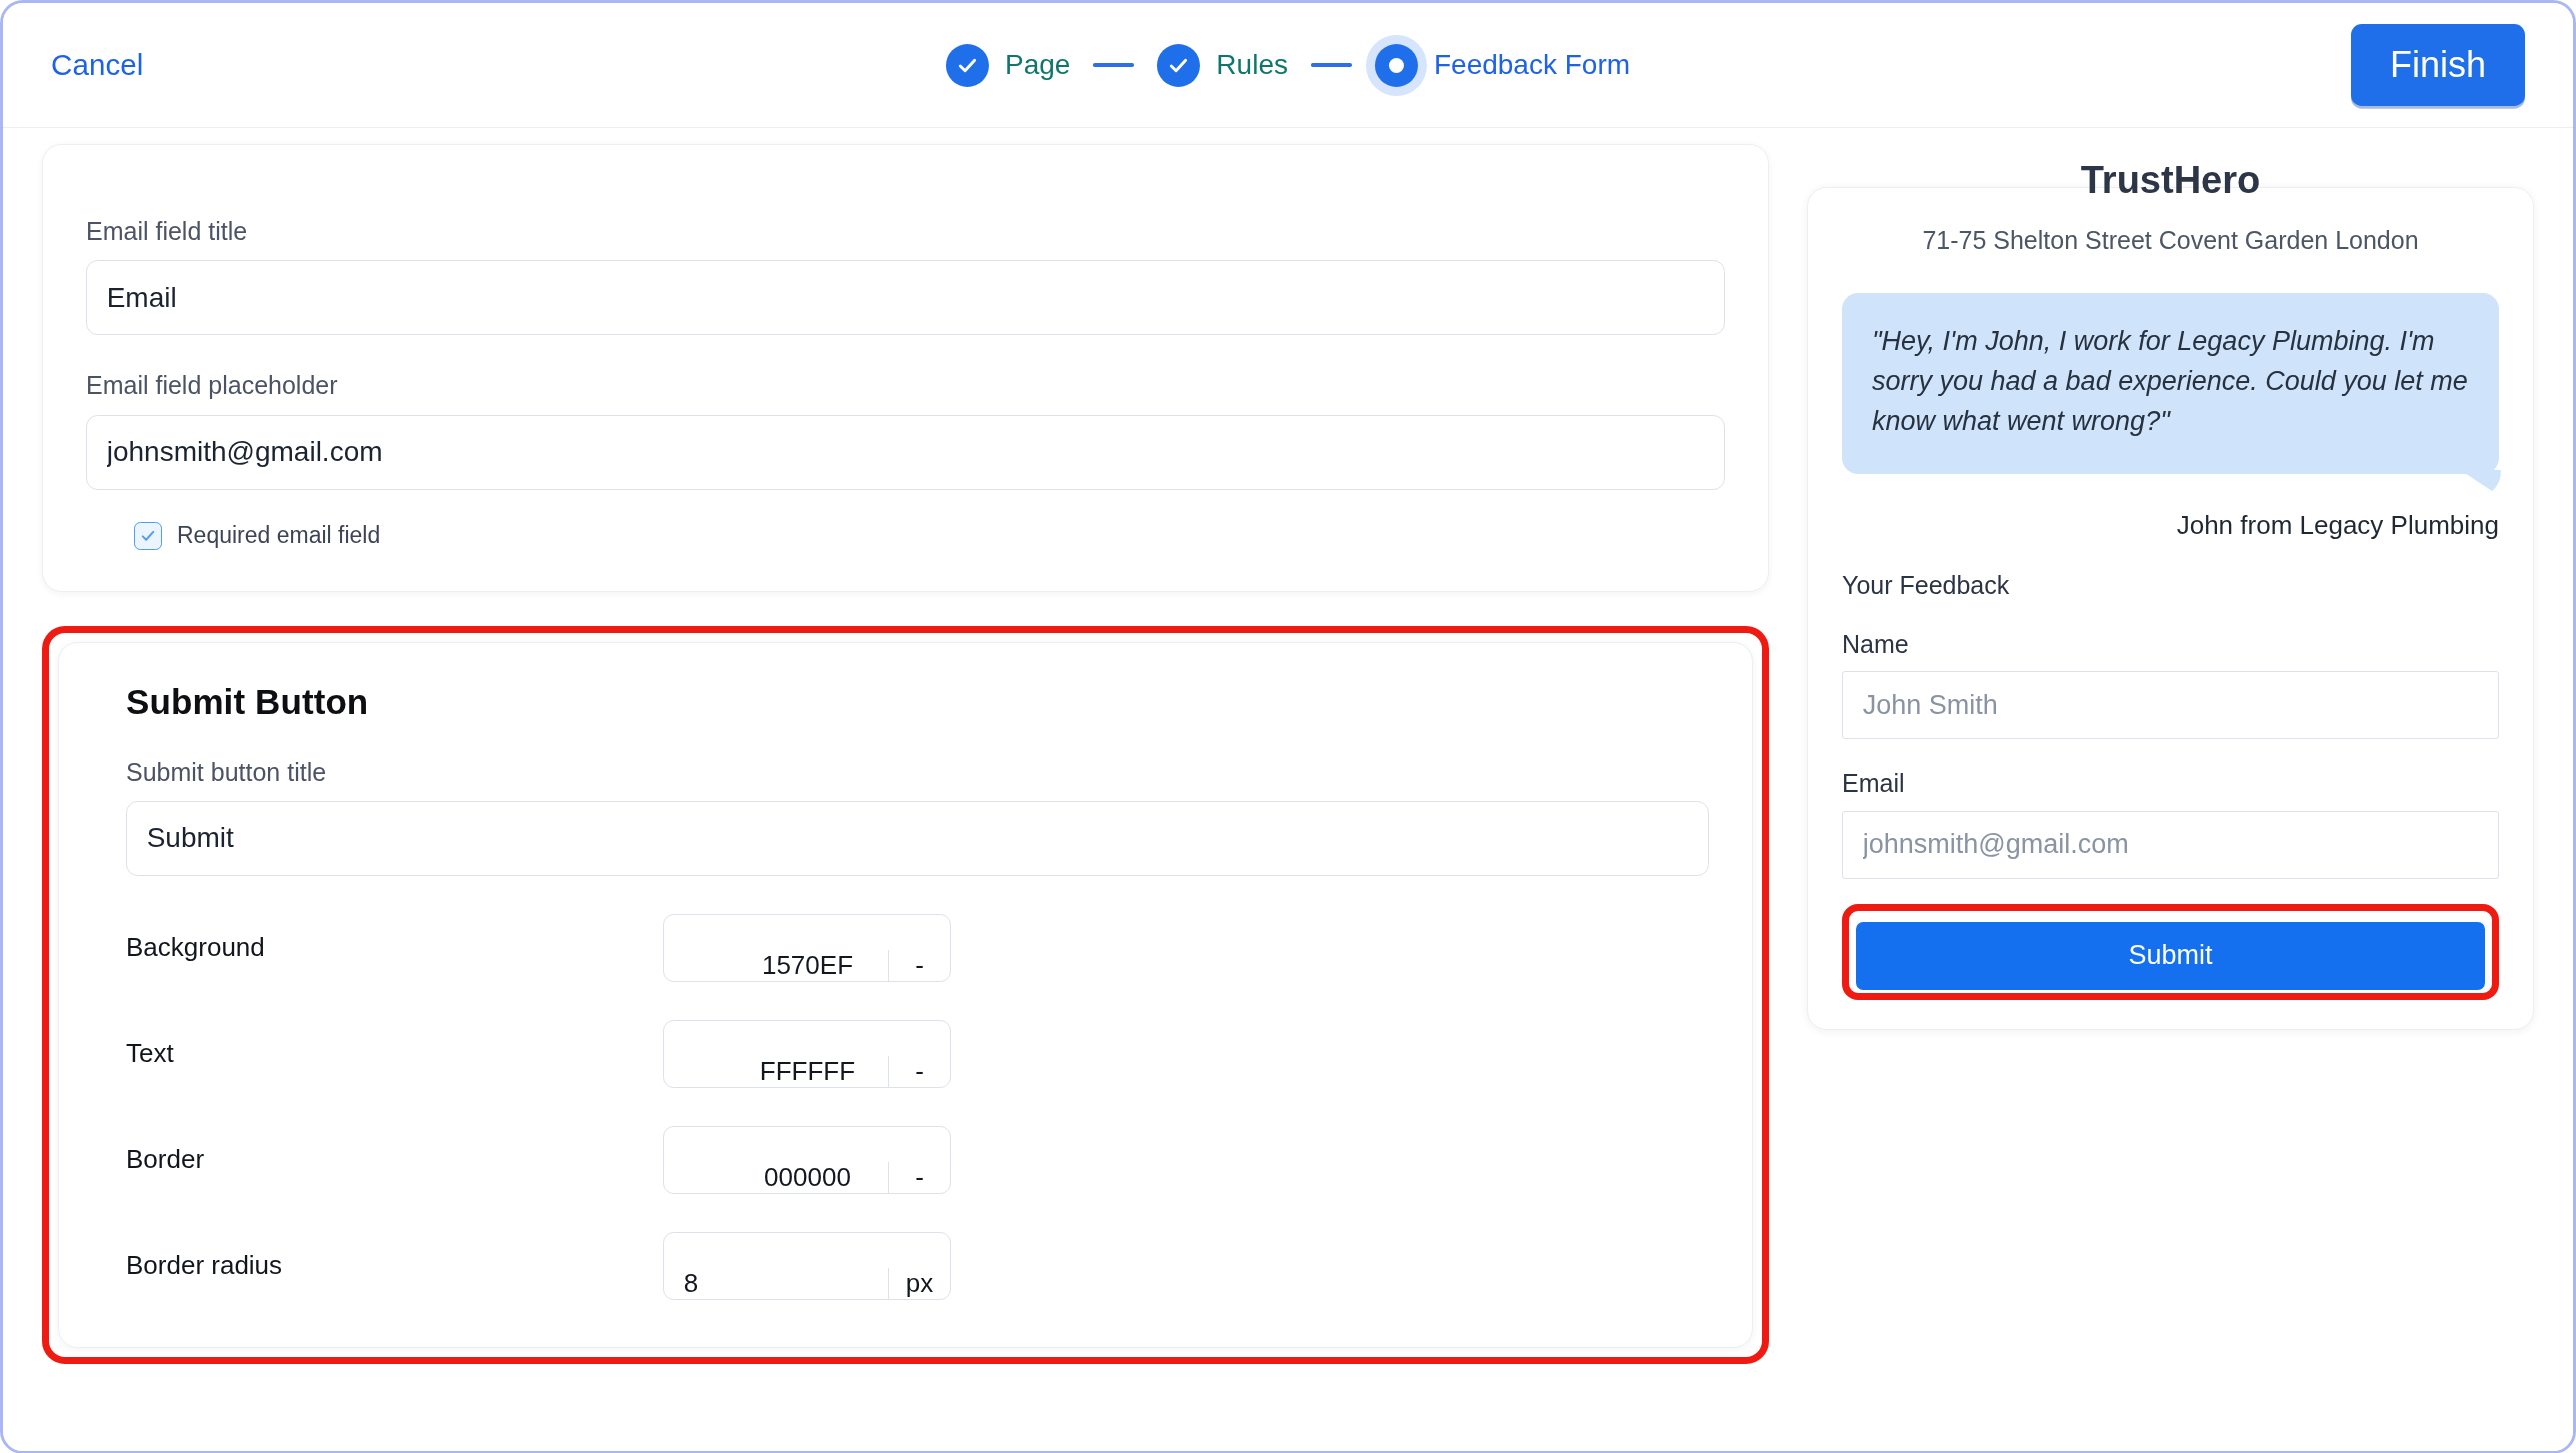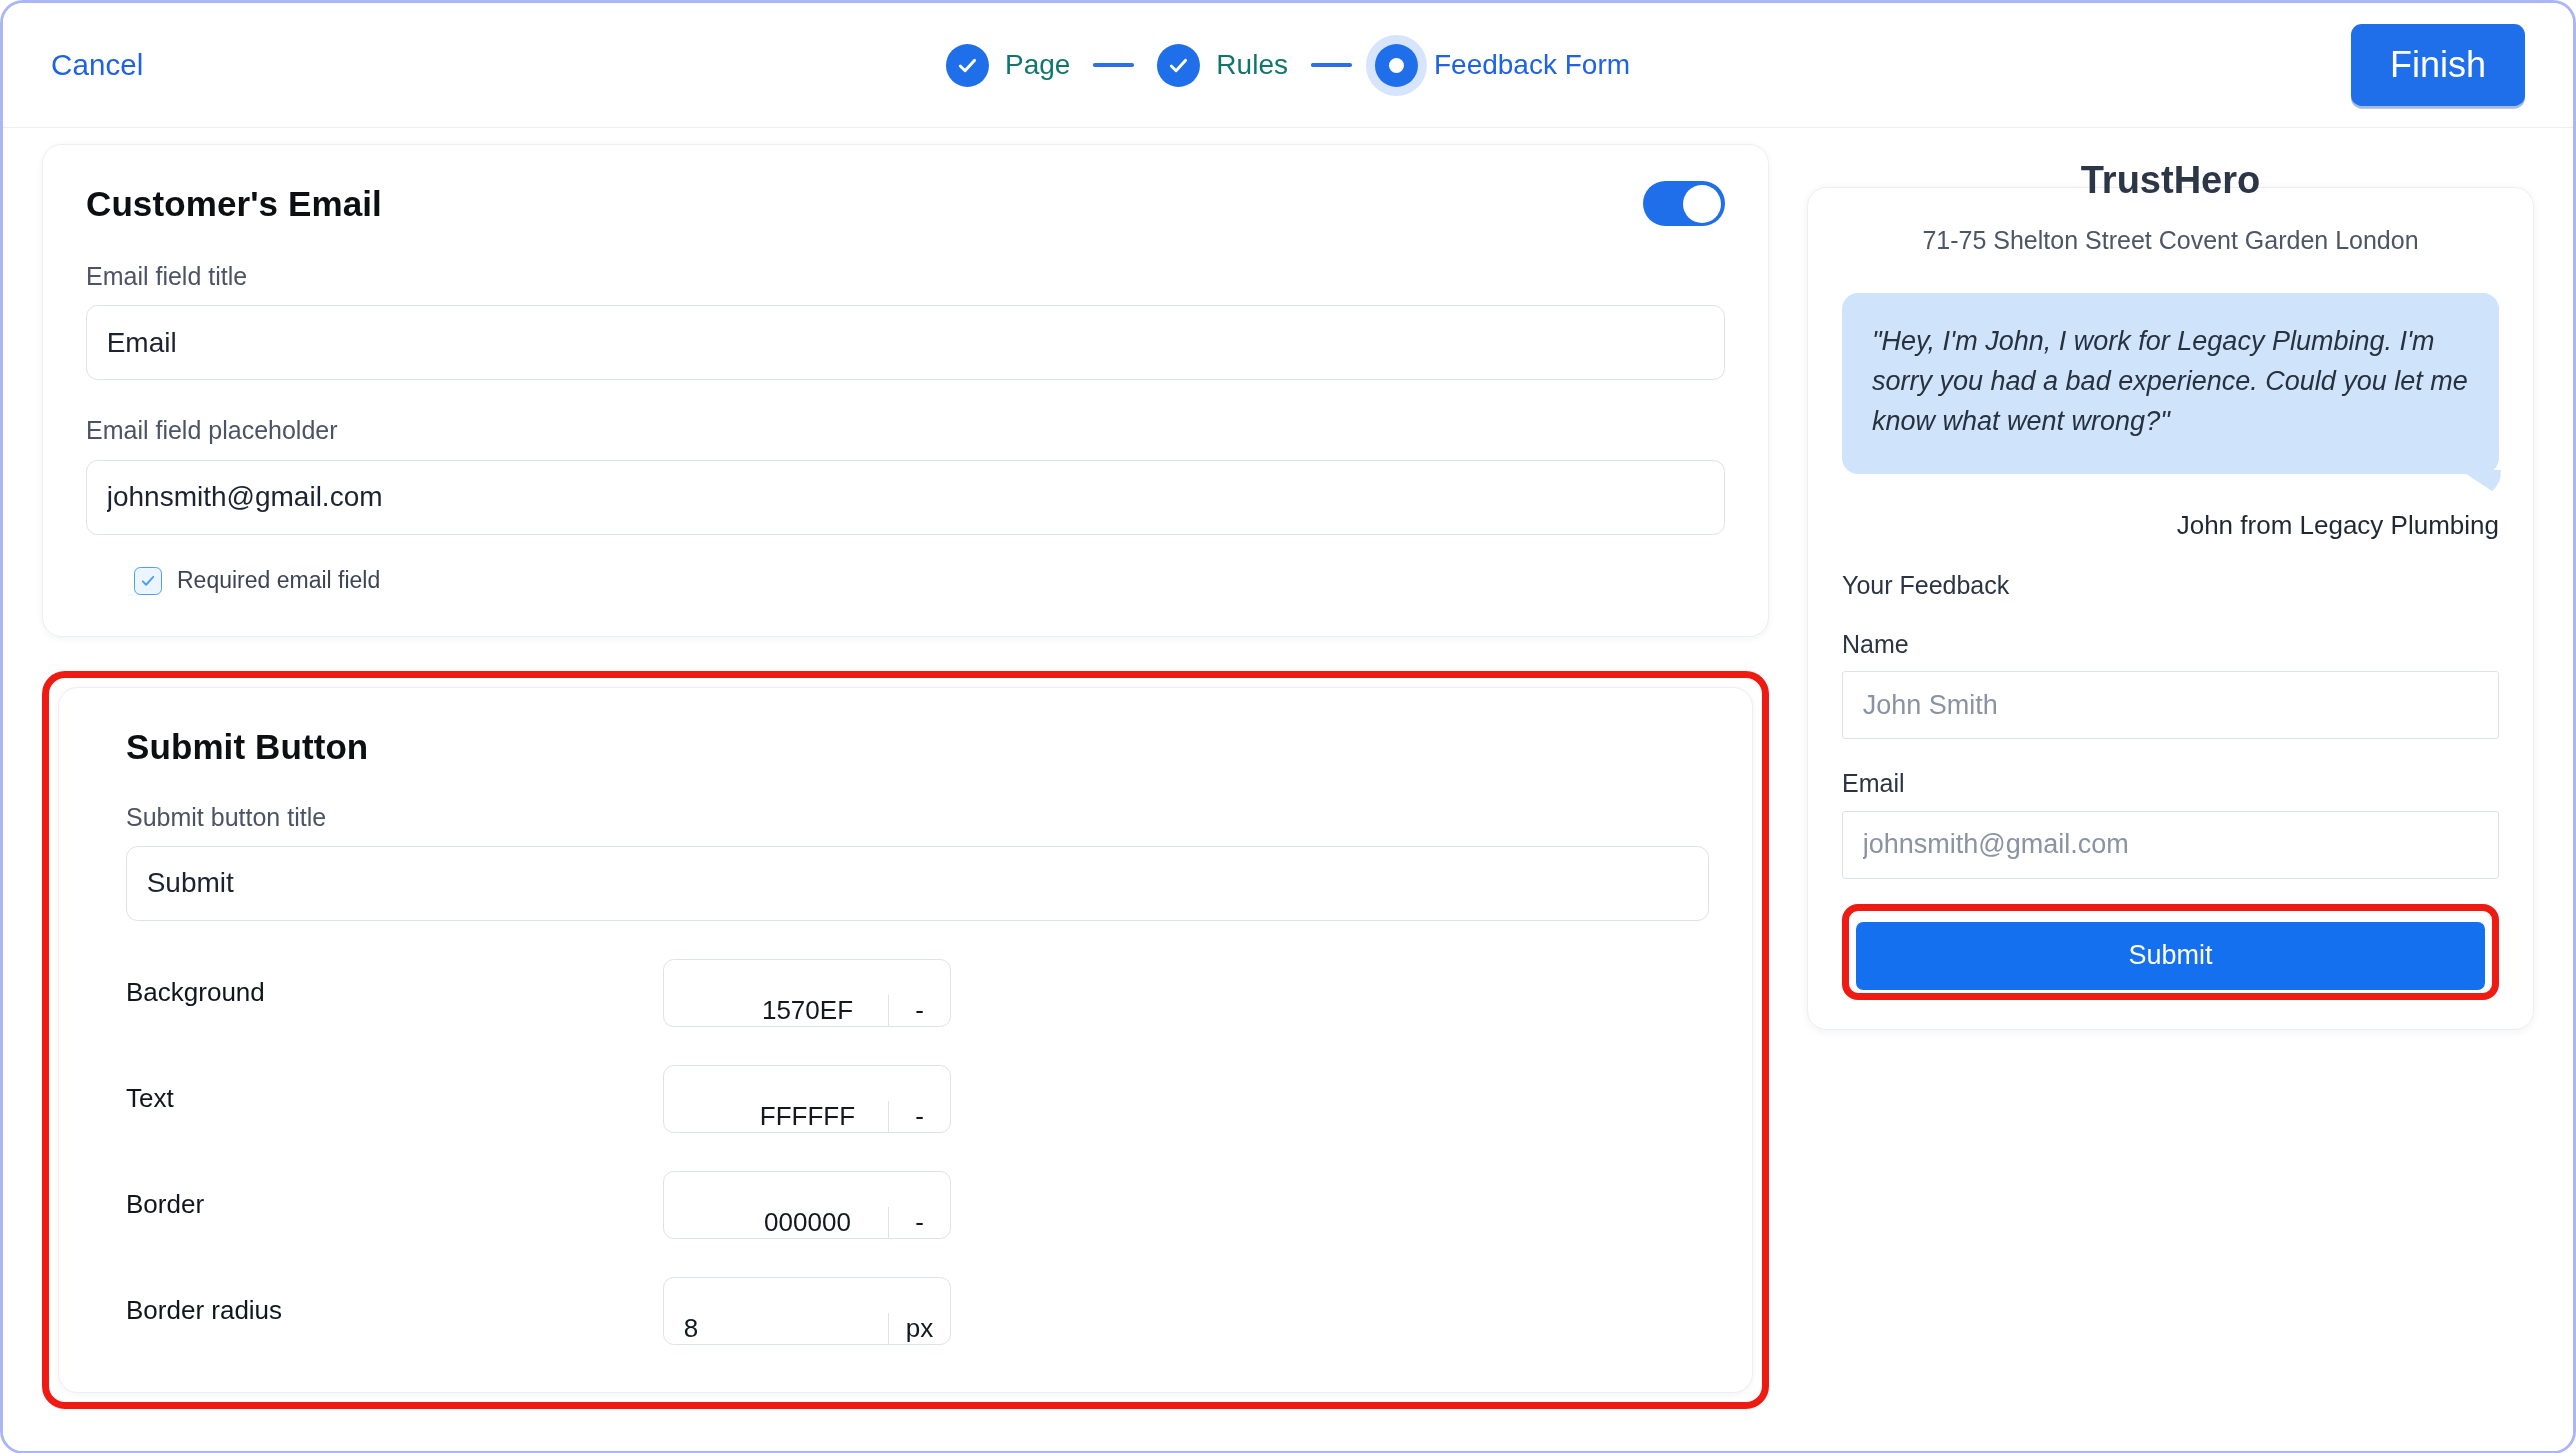--- a/index.html
+++ b/index.html
@@ -451,26 +451,20 @@
     </div>
 
     <button class="finish-btn">Finish</button>
   </div>
 
   <div class="body-area">
 
     <div class="left-col">
 
       <div class="card email-card">
-        <div class="card-head">
-          <div class="card-title">Customer's Email</div>
-          <div class="toggle">
-            <span class="knob"></span>
-          </div>
-        </div>
 
         <div class="field-block">
           <div class="field-label">Email field title</div>
           <input class="text-input" type="text" value="Email" style="">
         </div>
 
         <div class="field-block">
           <div class="field-label">Email field placeholder</div>
           <input class="text-input" type="text" value="johnsmith@gmail.com" style="">
         </div>

